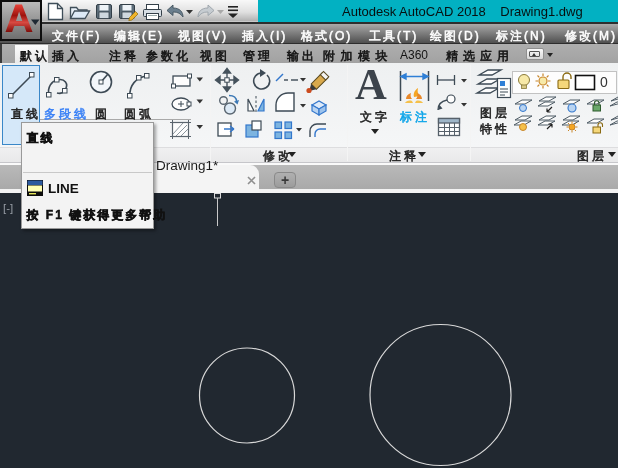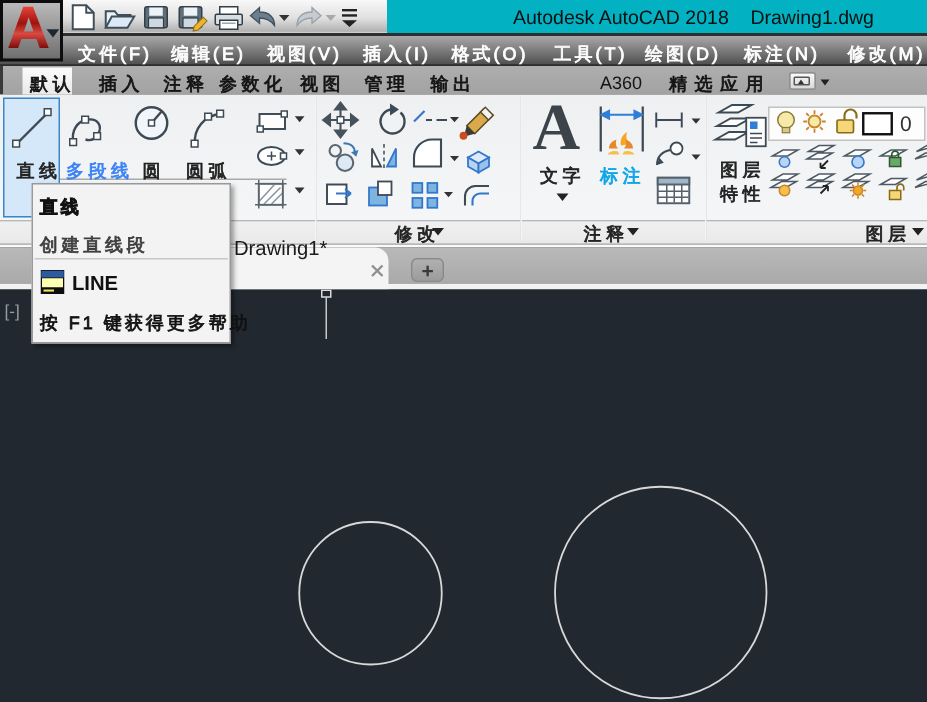--- a/index.html
+++ b/index.html
@@ -85,26 +85,27 @@
 <span class="ab zh" style="left:430px;letter-spacing:2px">绘图(D)</span>
 <span class="ab zh" style="left:496px;letter-spacing:2px">标注(N)</span>
 <span class="ab zh" style="left:565px;letter-spacing:2px">修改(M)</span>
 </div>
 
 <div class="ab" style="left:0;top:44px;width:618px;height:19px;background:linear-gradient(#aeaeae,#a2a2a2)"></div>
 <div class="ab" style="left:0;top:44px;width:2px;height:19px;background:#3a3a3a"></div>
 <div class="ab" style="left:15px;top:45px;width:33px;height:18px;background:linear-gradient(#fbfbfb,#e9e9e9)"></div>
 <div class="ab" id="ribtabs" style="left:0;top:48px;width:542px;height:14px;font-size:12px;color:#141414;white-space:nowrap">
 <span class="ab cjk" style="left:20px">默认</span>
-<span class="ab cjk" style="left:66px">插入</span>
+<span class="ab cjk" style="left:52px">插入</span>
 <span class="ab cjk" style="left:109px">注释</span>
 <span class="ab cjk" style="left:146px">参数化</span>
 <span class="ab cjk" style="left:200px">视图</span>
 <span class="ab cjk" style="left:243px">管理</span>
 <span class="ab cjk" style="left:287px">输出</span>
+<span class="ab zh" style="left:323px;letter-spacing:5.5px">附加模块</span>
 <span class="ab" style="left:400px">A360</span>
 <span class="ab zh" style="left:446px;letter-spacing:5px">精选应用</span>
 </div>
 <div class="ab" style="left:526px;top:48px;width:18px;height:12px;background:linear-gradient(#fafafa,#d8d8d8);border:1px solid #8f8f8f;border-radius:2px"></div>
 <div class="ab" style="left:529px;top:51px;width:11px;height:6px;border:1px solid #555;border-radius:1px"></div>
 <div class="ab" style="left:532px;top:52.5px;width:0;height:0;border-left:2.5px solid transparent;border-right:2.5px solid transparent;border-bottom:3px solid #333"></div>
 <div class="ab" style="left:547px;top:53px;width:0;height:0;border-left:3px solid transparent;border-right:3px solid transparent;border-top:4px solid #222"></div>
 
 <div class="ab" style="left:0;top:63px;width:618px;height:84px;background:linear-gradient(#eef0f1,#f5f6f7)"></div>
 <div class="ab" style="left:0;top:147px;width:618px;height:16px;background:linear-gradient(#f0f0f1,#e9e9ea);border-top:1px solid #dddddf;border-bottom:1px solid #c6c6ca"></div>
@@ -349,23 +350,22 @@
   <svg class="ab" style="left:0;top:0" width="618" height="277" viewBox="0 0 618 277">
     <rect x="214.5" y="0.5" width="6" height="4.5" fill="none" stroke="#dcdcdc" stroke-width="1"></rect>
     <line x1="217.5" y1="5" x2="217.5" y2="33" stroke="#c9c9c9" stroke-width="1"></line>
     <circle cx="247" cy="202.5" r="47.5" fill="none" stroke="#d8d8d8" stroke-width="1.2"></circle>
     <circle cx="440.5" cy="202" r="70.5" fill="none" stroke="#d8d8d8" stroke-width="1.2"></circle>
   </svg>
 </div>
 
 <div class="ab" id="popup" style="left:21px;top:122px;width:133px;height:107px;background:#f3f3f3;border:1px solid #999;box-shadow:2px 2px 3px rgba(0,0,0,.35)">
   <div class="ab zh" style="left:4.5px;top:7px;font-size:12px;font-weight:bold;color:#111;letter-spacing:2px">直线</div>
-  <div class="ab zh" style="left:4.5px;top:32px;font-size:12px;color:#3d3d3d;letter-spacing:2.5px;white-space:nowrap">创建直线段</div>
   <div class="ab" style="left:1px;top:49px;width:129px;height:1px;background:#c8c8c8"></div>
   <svg class="ab" style="left:5px;top:57px" width="16" height="16" viewBox="0 0 16 16">
     <rect x="0" y="0" width="16" height="16" fill="#0d0d0d"></rect>
     <rect x="0.5" y="0.5" width="15" height="4.5" fill="#2d5a9e"></rect>
     <rect x="1" y="5.5" width="14" height="6" fill="#ffffb4"></rect>
     <rect x="2" y="13" width="7" height="1.4" fill="#e8e85a"></rect>
   </svg>
   <div class="ab" style="left:26px;top:58px;font-size:13.5px;font-weight:bold;color:#111">LINE</div>
-  <div class="ab zh" style="left:4.5px;top:83.5px;font-size:12px;font-weight:normal;color:#111;white-space:nowrap;letter-spacing:2px">按 F1 键获得更多帮助</div>
+  <div class="ab zh" style="left:4.5px;top:83.5px;font-size:12px;font-weight:bold;color:#111;white-space:nowrap;letter-spacing:2px">按 F1 键获得更多帮助</div>
 </div>
 
 </body></html>

